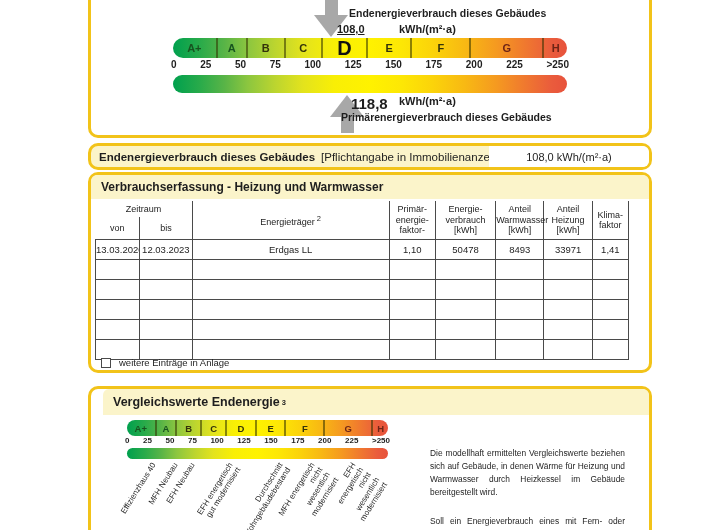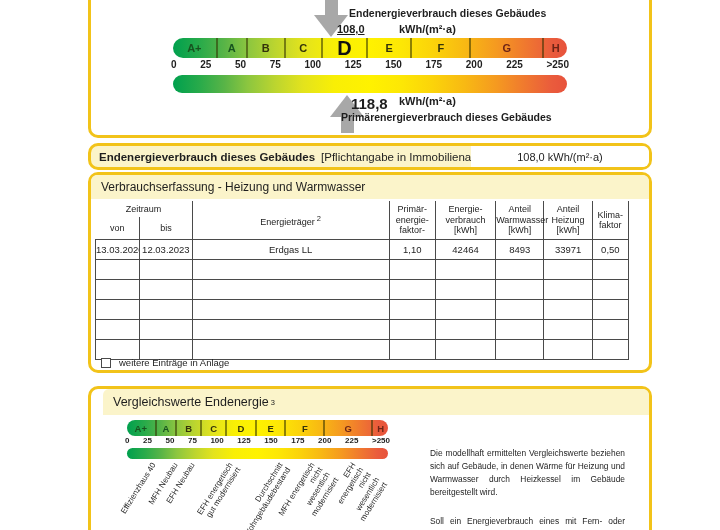--- a/index.html
+++ b/index.html
@@ -56,29 +56,29 @@
   #end-unit{left:308px;top:42px;font-size:11px;}
   #prim-value{left:260px;top:114px;font-size:15px;}
   #prim-unit{left:308px;top:114px;font-size:11px;}
   #prim-label{left:250px;top:130px;}
 
   
   #endenergy-bar{display:flex;align-items:center;}
   #endenergy-bar .t{font-weight:bold;font-size:11.5px;margin-left:8px;white-space:nowrap;}
   #endenergy-bar .n{font-size:11.5px;margin-left:6px;white-space:nowrap;}
   #req-value-box{
-    position:absolute;right:0;top:0;bottom:0;width:178px;background:#fff;
+    position:absolute;right:0;top:0;bottom:0;width:160px;background:#fff;
     border-radius:0 6px 6px 0;display:flex;align-items:center;justify-content:center;
     font-size:11px;
   }
 
   
   .band{
     background:#FBF4CA;border-radius:6px 6px 0 0;display:flex;align-items:center;
-    font-weight:normal;padding-left:10px;
+    font-weight:bold;padding-left:10px;
   }
   #consumption-band{height:24px;font-size:12px;}
   #comparison-band{height:26px;font-size:12.5px;margin-left:12px;}
   sup{font-size:7.5px;vertical-align:super;margin-left:2px;}
 
   
   #consumption-table{
     border-collapse:collapse;position:absolute;left:4px;top:26px;width:534px;
     table-layout:fixed;font-size:9px;text-align:center;
   }
@@ -197,24 +197,24 @@
           <th class="noleft">von</th>
           <th>bis</th>
         </tr>
       </thead>
       <tbody id="consumption-body">
           <tr>
             <td>13.03.2020</td>
             <td>12.03.2023</td>
             <td>Erdgas LL</td>
             <td>1,10</td>
-            <td>42464</td>
+            <td>50478</td>
             <td>8493</td>
             <td>33971</td>
-            <td>0,50</td>
+            <td>1,41</td>
           </tr>
           <tr>
             <td></td>
             <td></td>
             <td></td>
             <td></td>
             <td></td>
             <td></td>
             <td></td>
             <td></td>

